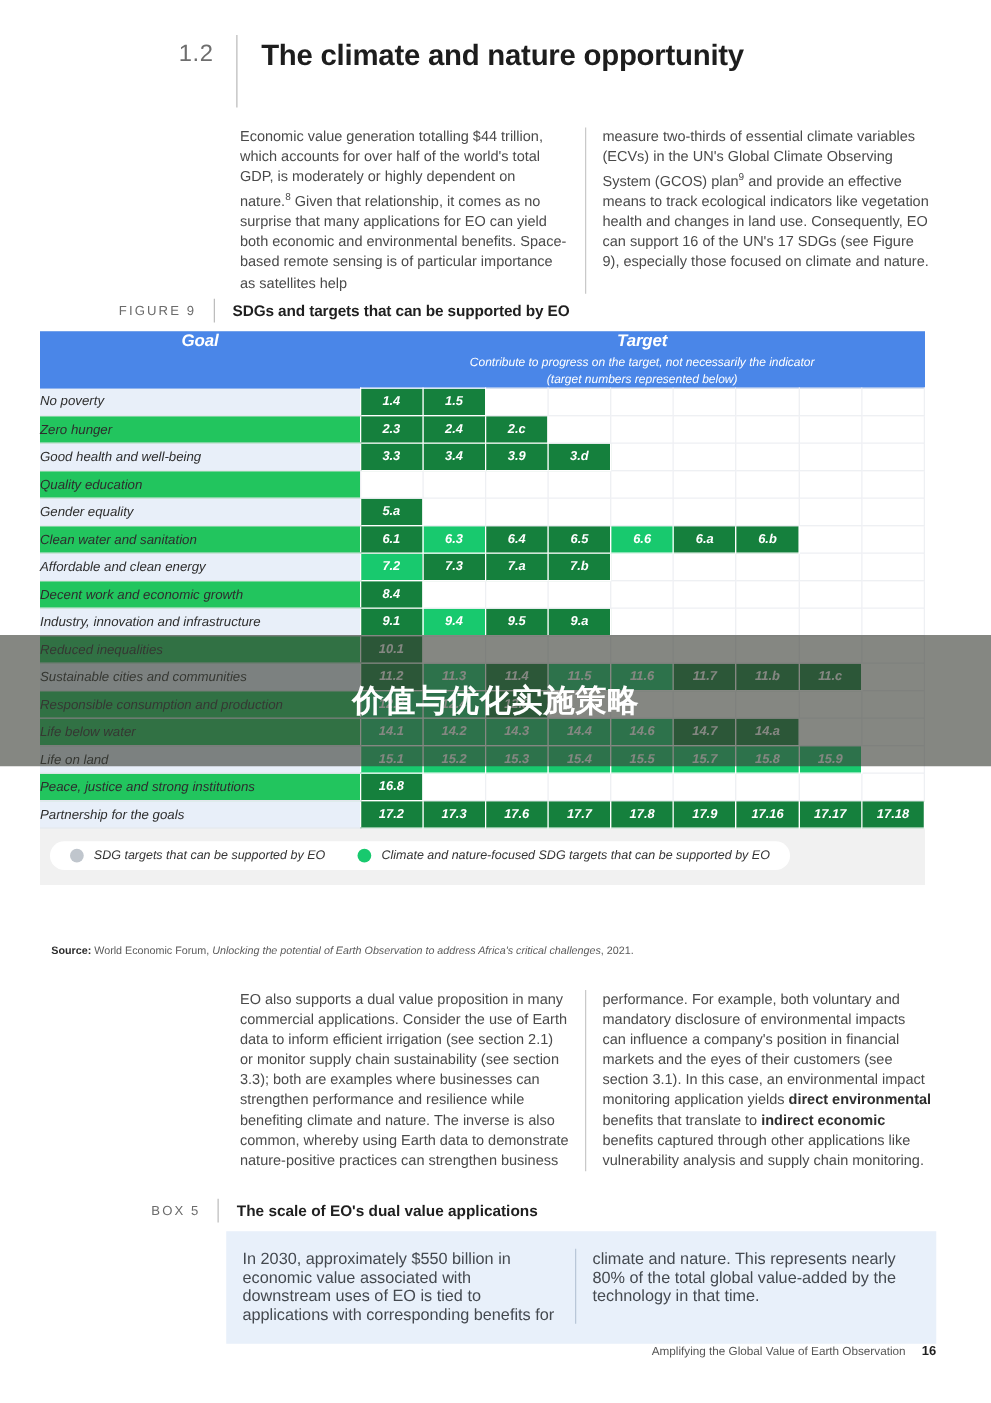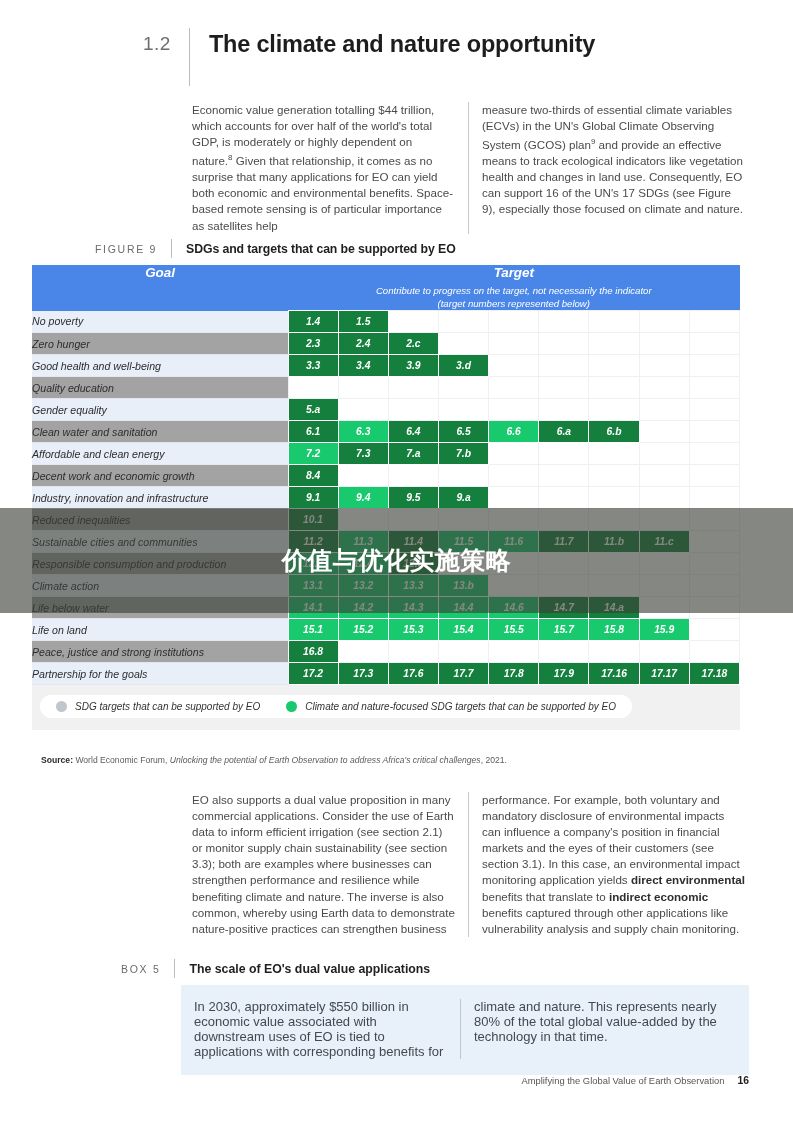--- a/index.html
+++ b/index.html
@@ -78,21 +78,21 @@
   .th-goal, .th-target {
     background: #4a86e8; color: #ffffff; vertical-align: top;
     padding: 11px 0 13px 14px;
   }
   .th-goal { width: 256px; }
   .th-title { font-size: 13.5px; font-weight: bold; letter-spacing: -.1px; }
   .th-sub { font-size: 9.6px; line-height: 12.6px; margin-top: 5px; font-weight: normal; }
 
   tr.goal-row { height: 22px; }
   tr.goal-row.alt .goal-cell { background: #e8eff9; }
-  tr.goal-row .goal-cell { background: #a3a3a3; }
+  tr.goal-row .goal-cell { background: #22c55e; }
   .goal-cell {
     font-size: 10.6px; color: #2d2d2d; padding-left: 14px;
     border-bottom: 1px solid #e3e7ec; white-space: nowrap;
   }
   .tcell {
     text-align: center; font-size: 10.3px; font-weight: bold;
     color: #ffffff; border: 1px solid #ffffff;
     width: 50px; height: 22px;
   }
   .tcell.empty { background: #ffffff; border: 1px solid #eef0f3; color: transparent; }
@@ -342,32 +342,20 @@
             <td class="tcell green">12.2</td>
             <td class="tcell green">12.4</td>
             <td class="tcell grey">12.8</td>
             <td class="tcell empty"></td>
             <td class="tcell empty"></td>
             <td class="tcell empty"></td>
             <td class="tcell empty"></td>
             <td class="tcell empty"></td>
             <td class="tcell empty"></td>
           </tr>
-          <tr class="goal-row alt">
-            <td class="goal-cell">Climate action</td>
-            <td class="tcell green">13.1</td>
-            <td class="tcell green">13.2</td>
-            <td class="tcell green">13.3</td>
-            <td class="tcell green">13.b</td>
-            <td class="tcell empty"></td>
-            <td class="tcell empty"></td>
-            <td class="tcell empty"></td>
-            <td class="tcell empty"></td>
-            <td class="tcell empty"></td>
-          </tr>
           <tr class="goal-row">
             <td class="goal-cell">Life below water</td>
             <td class="tcell green">14.1</td>
             <td class="tcell green">14.2</td>
             <td class="tcell green">14.3</td>
             <td class="tcell green">14.4</td>
             <td class="tcell green">14.6</td>
             <td class="tcell grey">14.7</td>
             <td class="tcell grey">14.a</td>
             <td class="tcell empty"></td>

